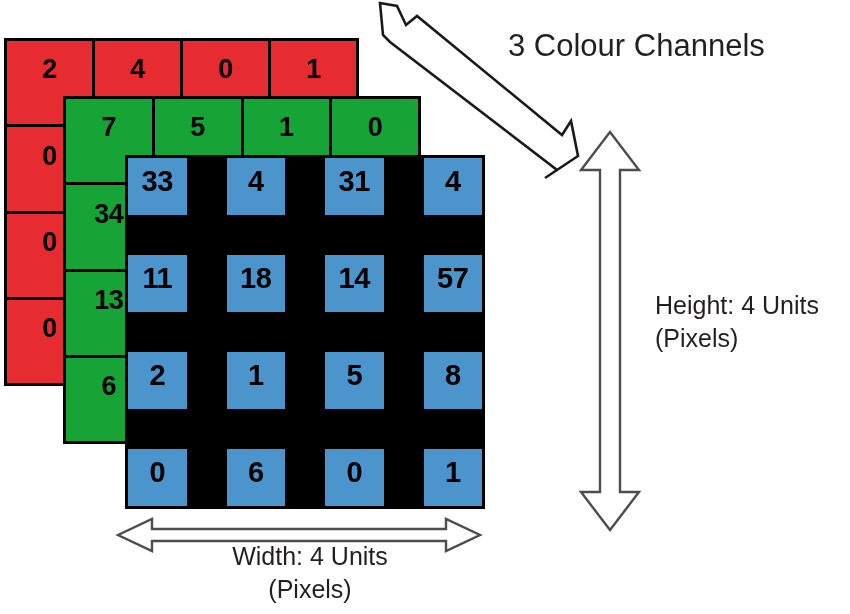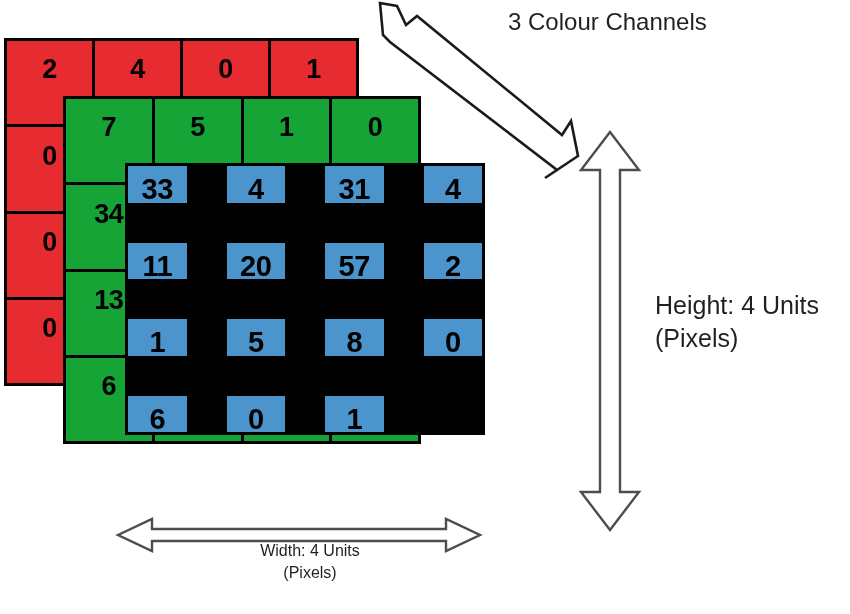--- a/index.html
+++ b/index.html
@@ -63,23 +63,23 @@
     left: 63px;
     top: 96px;
     width: 358px;
     height: 348px;
     z-index: 2;
   }
   #grid-green .cell { background: #16a437; }
 
   #grid-blue {
     left: 125px;
-    top: 163px;
+    top: 155px;
     width: 360px;
-    height: 272px;
+    height: 354px;
     z-index: 3;
     gap: 40px;
   }
   #grid-blue .cell { background: #4c94cc; }
   #grid-blue .cell { font-size: 29px; padding-top: 16%; }
 
   
   #arrow-layer {
     position: absolute;
     left: 0;
@@ -93,36 +93,36 @@
   
   .label {
     position: absolute;
     z-index: 5;
     color: #231f20;
     font-family: "Liberation Sans", sans-serif;
     white-space: nowrap;
   }
   #label-channels {
     left: 508px;
-    top: 8px;
-    font-size: 24px;
+    top: 28px;
+    font-size: 31px;
   }
   #label-height {
     left: 655px;
     top: 291px;
     font-size: 25px;
     text-align: left;
   }
   #label-height .sub,
   #label-width .sub { display: block; }
   #label-width {
     left: 110px;
     top: 542px;
     width: 400px;
-    font-size: 16px;
+    font-size: 25px;
     text-align: center;
   }
   #label-height .line1 { display: block; }
   #label-height .sub { margin-top: 4px; }
   #label-width .sub { margin-top: 4px; }
 </style>
 </head>
 <body>
 
 <div id="stage">
@@ -171,21 +171,22 @@
     <div class="cell"></div>
   </div>
 
   <div class="channel-grid" id="grid-blue">
     <div class="cell">33</div>
     <div class="cell">4</div>
     <div class="cell">31</div>
     <div class="cell">4</div>
 
     <div class="cell">11</div>
-    <div class="cell">20</div>
+    <div class="cell">18</div>
+    <div class="cell">14</div>
     <div class="cell">57</div>
 
     <div class="cell">2</div>
     <div class="cell">1</div>
     <div class="cell">5</div>
     <div class="cell">8</div>
 
     <div class="cell">0</div>
     <div class="cell">6</div>
     <div class="cell">0</div>

